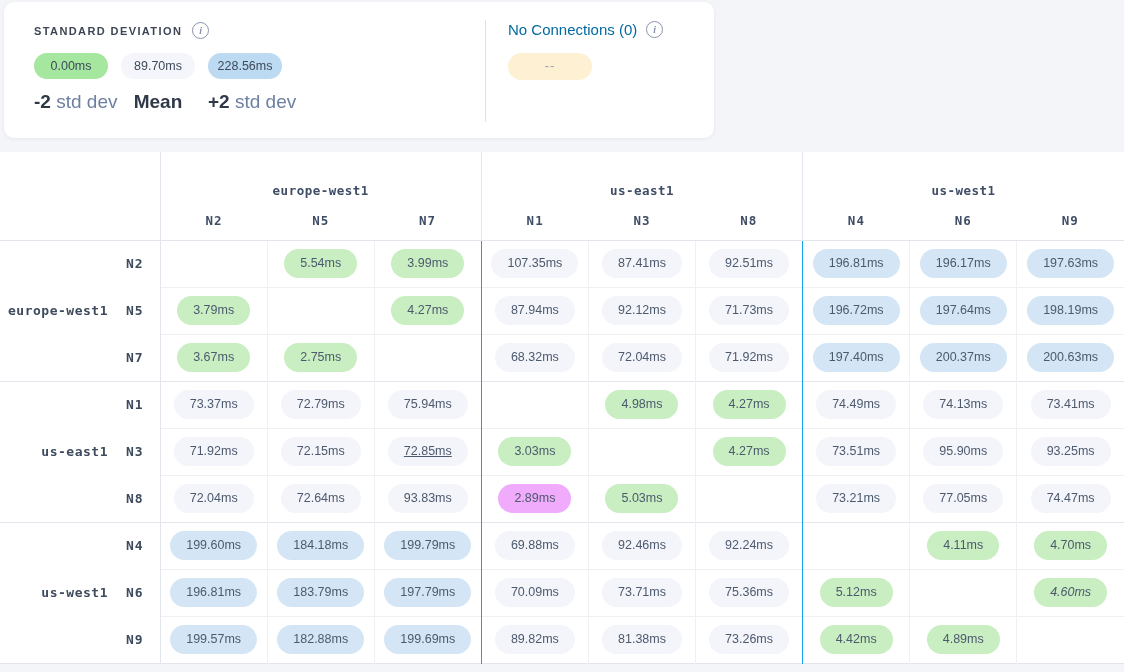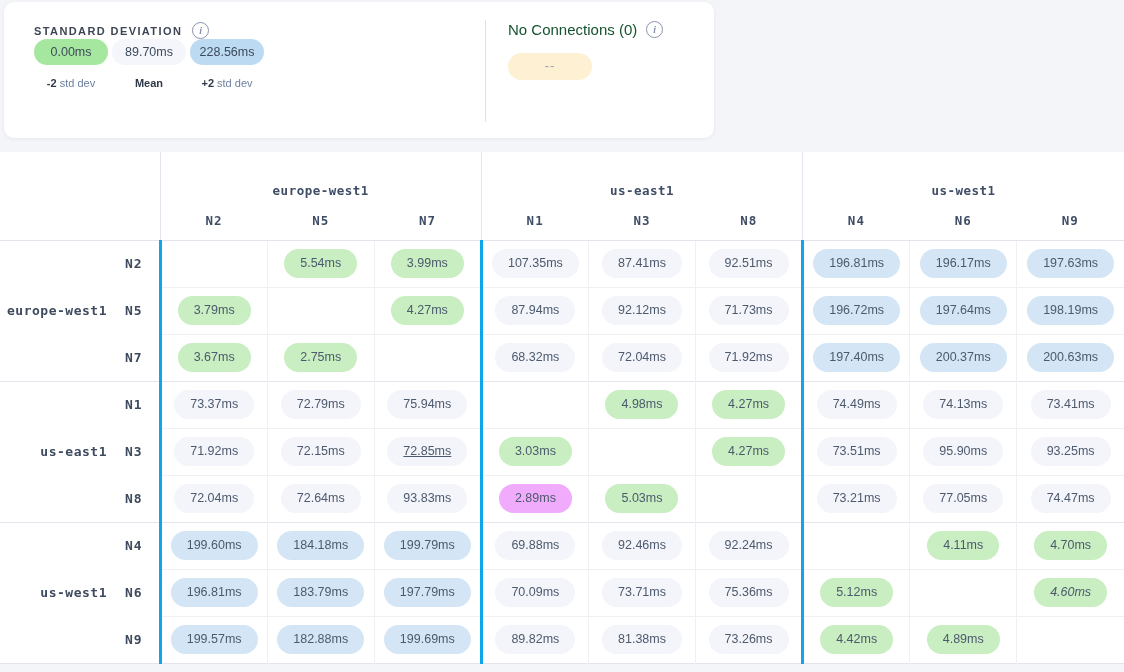--- a/index.html
+++ b/index.html
@@ -28,37 +28,37 @@
   }
   .info-icon {
     width: 17px; height: 17px; border-radius: 50%;
     border: 1.5px solid #8893af; color: #8893af;
     display: inline-flex; align-items: center; justify-content: center;
     font-family: "Liberation Serif", serif;
     font-size: 10px; font-style: italic; font-weight: bold;
     flex: 0 0 auto; cursor: pointer;
   }
   .info-icon::after { content: "i"; }
-  .stops-row { display: flex; gap: 4px; }
+  .stops-row { display: flex; gap: 13px; margin-top: 14px; }
   .stop-col { width: 74px; text-align: center; }
   .stop-pill {
     height: 26px; line-height: 26px; border-radius: 13px;
     font-size: 12.5px; color: #3e4a5b; white-space: nowrap;
   }
   .stop-label {
-    margin-top: 12px; font-size: 11px; white-space: nowrap;
+    margin-top: 12px; font-size: 19px; white-space: nowrap;
     color: #2f3948; font-weight: bold;
   }
   .stop-label .rest { color: #6d80a1; font-weight: normal; }
   .legend-divider {
     width: 1px; background: #dde1e8; margin: 18px 0 16px 0;
   }
   .legend-right { padding: 19px 0 0 22px; }
   .nc-title-row { display: flex; align-items: center; gap: 9px; }
-  .nc-label { font-size: 15px; color: #14532d; }
+  .nc-label { font-size: 15px; color: #0369a1; }
   .nc-pill {
     margin-top: 15px; width: 84px; height: 27px; border-radius: 14px;
     text-align: center; line-height: 26px; font-size: 13px;
     letter-spacing: 1px; color: #9ba1ab;
   }
 
   
   .matrix-wrap {
     position: absolute; left: 0; top: 152px; width: 1124px;
     background: #ffffff;
@@ -76,21 +76,21 @@
     height: 50px; vertical-align: bottom; padding-bottom: 4px;
     text-align: center; font-size: 12.5px; letter-spacing: .5px;
     color: #3f4d66;
   }
   th.node-h {
     height: 38px; vertical-align: middle; text-align: center;
     font-size: 12.5px; letter-spacing: 1px; color: #3f4d66;
   }
   .gsep { border-left: 1px solid #e2e6ec; }
   tbody td.cell { border-left: 1px solid #eef0f4; text-align: center; }
-  tbody td.cell.gsep { border-left: 3px solid #0ea5e9; }
+  tbody td.cell.gsep { border-left: 1px solid #0ea5e9; }
   tbody td, tbody th { height: 47px; }
   tbody td { border-top: 1px solid #eef0f4; }
   tbody th.row-label { border-top: none; border-right: 1px solid #e2e6ec; }
   tbody tr.gstart td { border-top: 1px solid #e2e6ec; }
   tbody tr.gstart th.row-label { border-top: 1px solid #e2e6ec; }
   th.row-label {
     text-align: right; padding-right: 16px; vertical-align: middle;
     font-size: 13px; color: #3e4a5e; white-space: nowrap;
   }
   th.row-label .region-name { margin-right: 18px; letter-spacing: .5px; }

